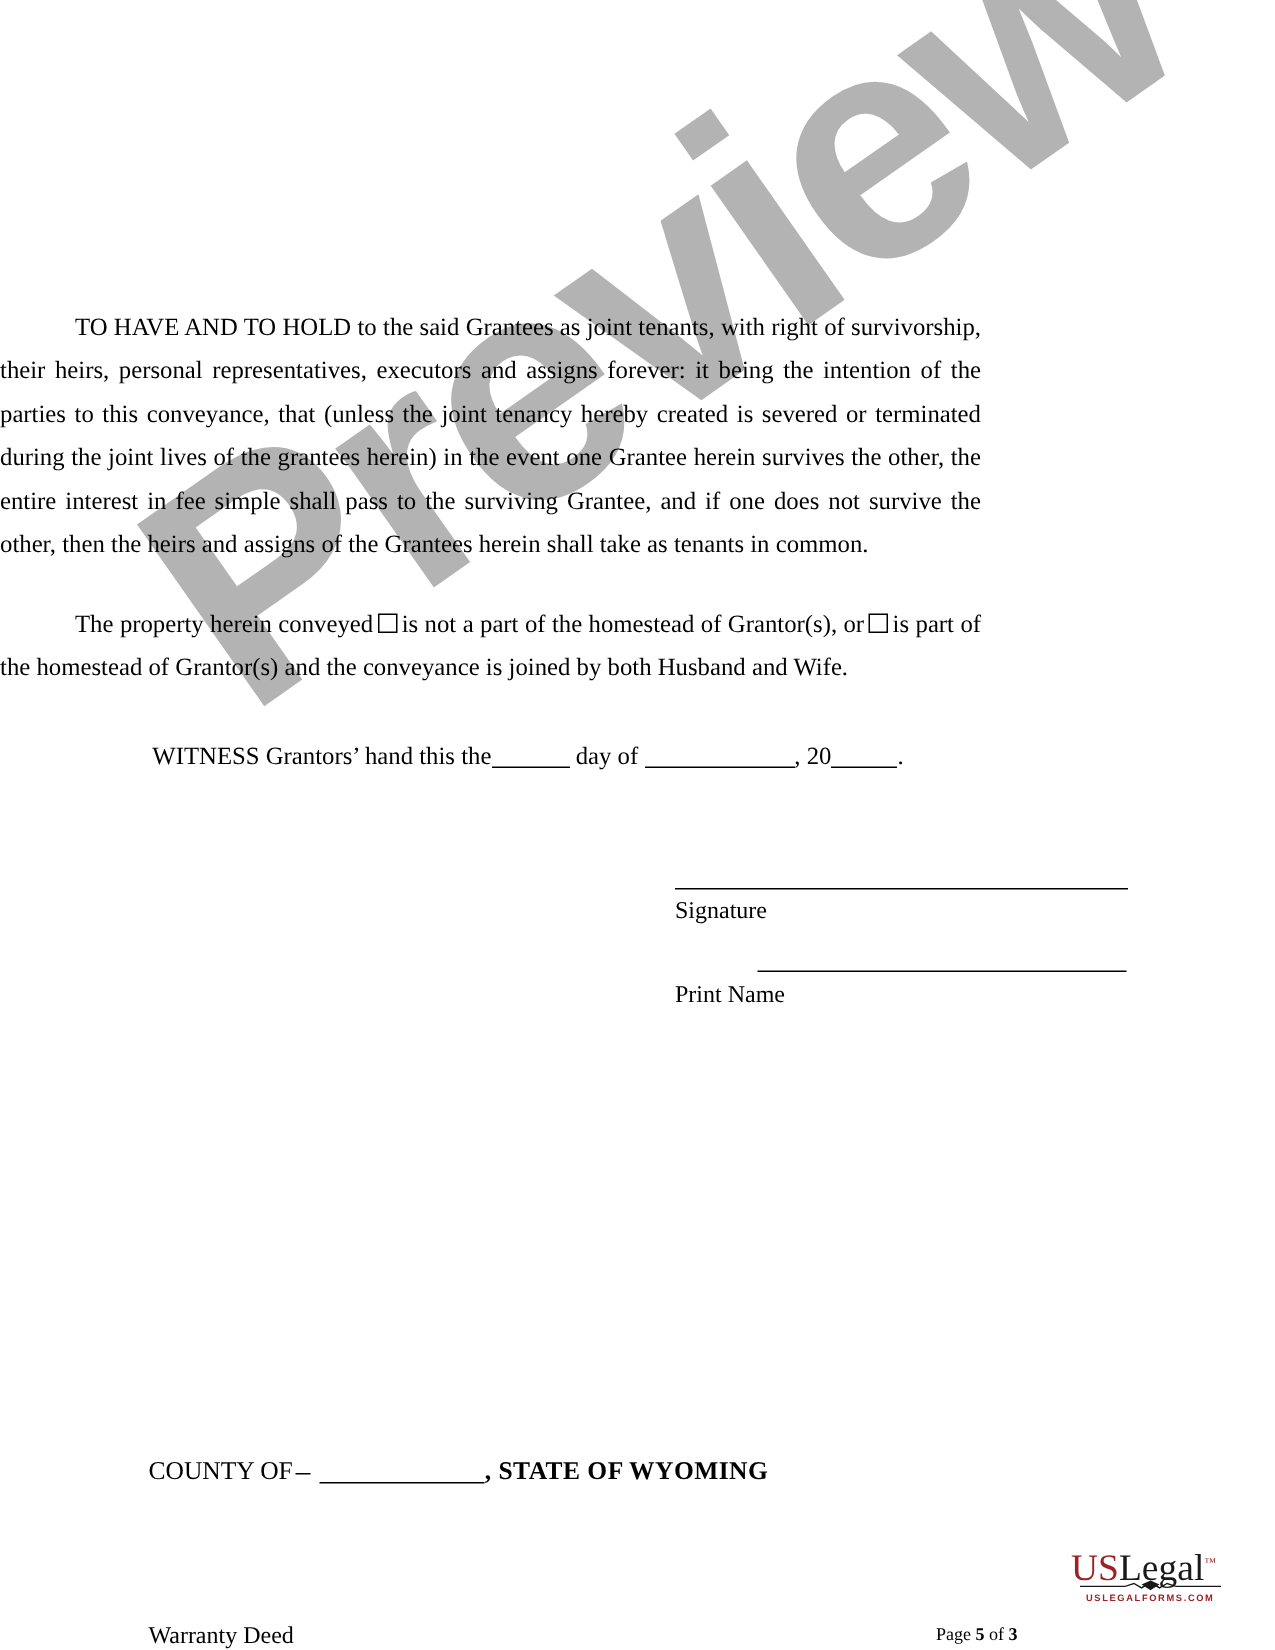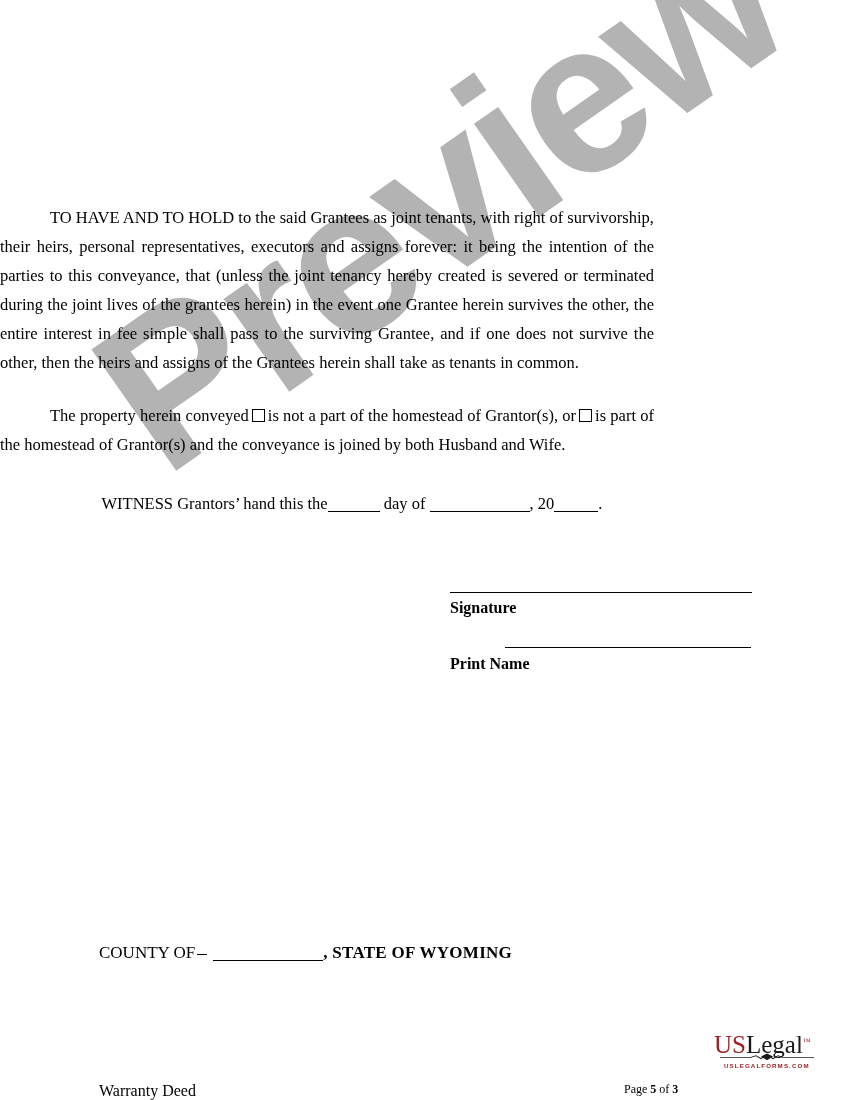--- a/index.html
+++ b/index.html
@@ -120,32 +120,32 @@
     position: absolute;
     border-bottom: 1.6px solid #000;
     height: 0;
   }
   .sig-rule.signature  { left: 450px; top: 592px; width: 302px; }
   .sig-rule.printname  { left: 505px; top: 647px; width: 246px; }
 
   .sig-label {
     position: absolute;
     font-family: "Liberation Serif", "DejaVu Serif", serif;
-    font-weight: bold;
+    font-weight: normal;
     font-size: 16px;
     white-space: nowrap;
   }
   .sig-label.signature { left: 450px; top: 599px; }
   .sig-label.printname { left: 450px; top: 655px; }
 
   
   .county-line {
     position: absolute;
     left: 99px;
-    top: 943px;
+    top: 971px;
     font-size: 17px;
     white-space: nowrap;
   }
   .county-line .state {
     font-weight: bold;
     letter-spacing: 0.3px;
   }
   .county-dash {
     display: inline-block;
     width: 10px;

